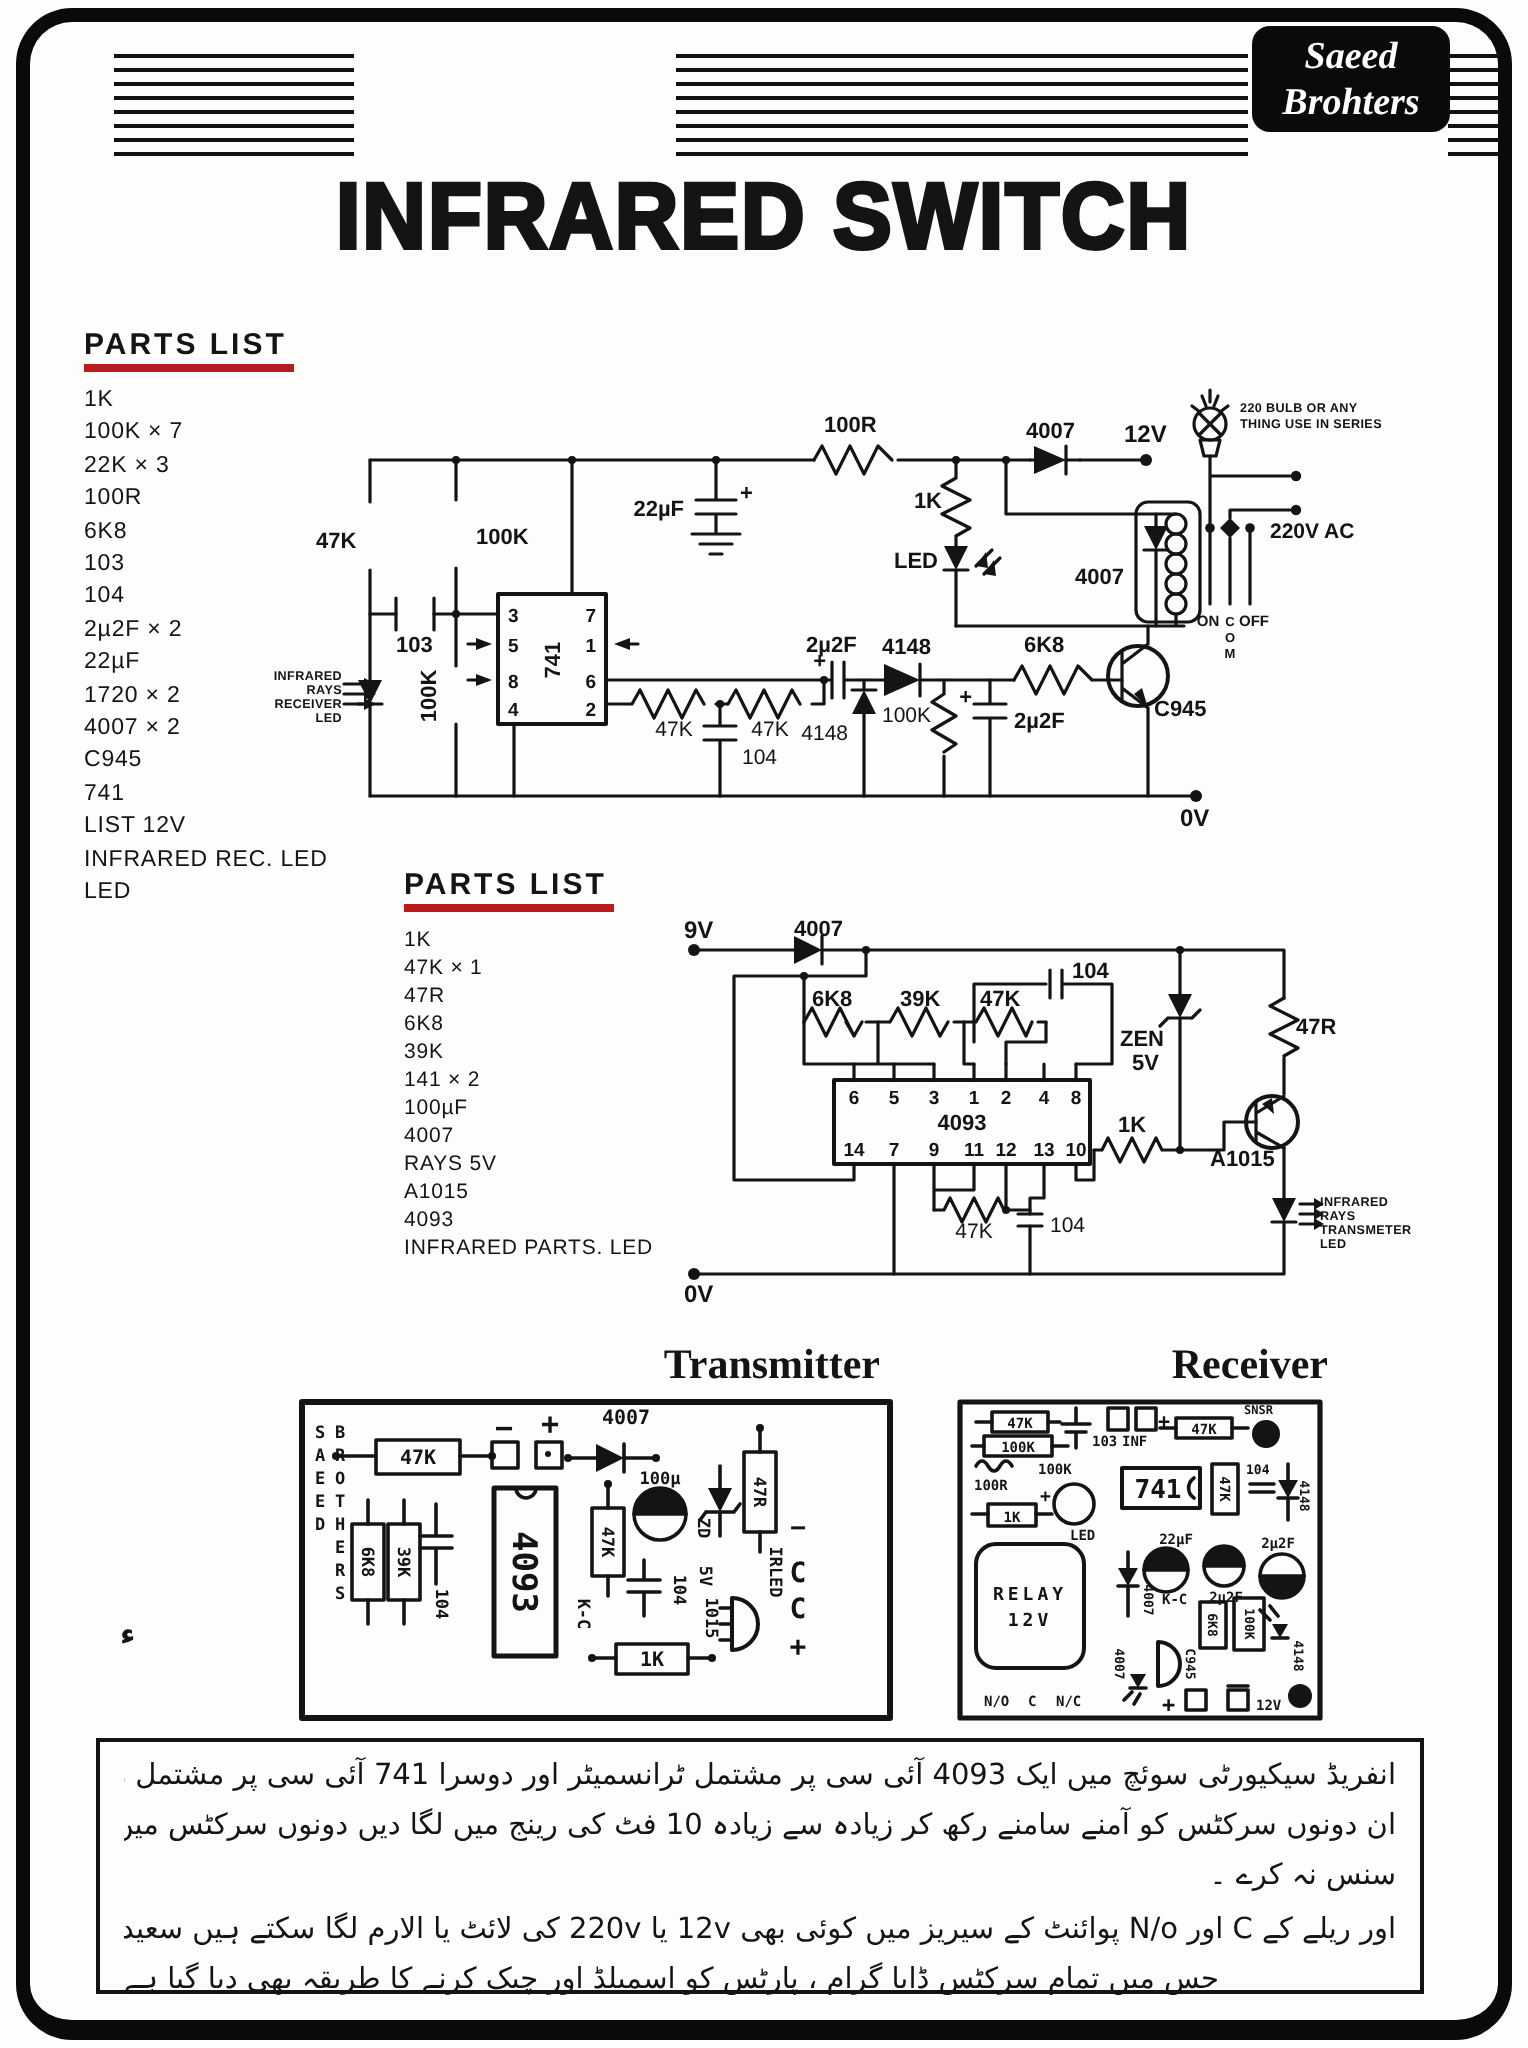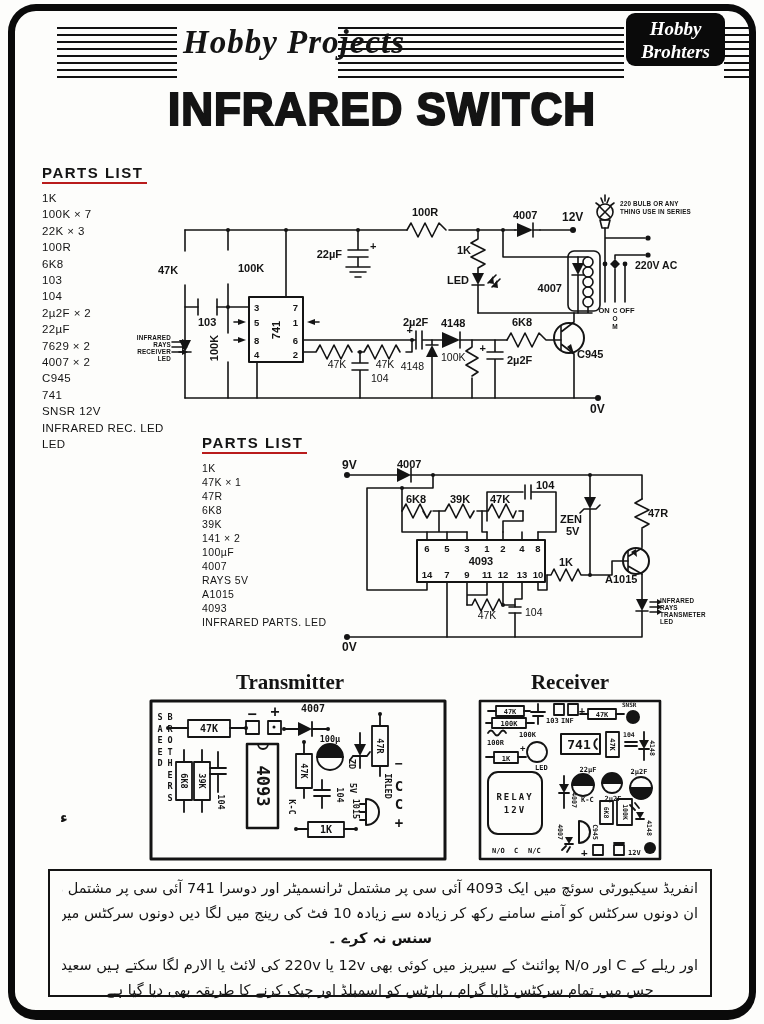--- a/index.html
+++ b/index.html
@@ -7,21 +7,21 @@
         font-family:"Liberation Sans",sans-serif;color:#141414;}
   #border-frame{position:absolute;left:8px;top:4px;right:8px;bottom:4px;
         border:7px solid #0a0a0a;border-bottom-width:10px;border-radius:28px;pointer-events:none;}
   .lines{position:absolute;height:54px;background:repeating-linear-gradient(to bottom,#111 0 2px,transparent 2px 7px);}
   #hobby-title{position:absolute;left:183px;top:24px;font:bold italic 33px "Liberation Serif",serif;letter-spacing:1px;}
   #saeed-box{position:absolute;left:626px;top:13px;width:99px;height:53px;background:#0a0a0a;border-radius:9px;
         color:#fff;text-align:center;font:bold italic 19px/23px "Liberation Serif",serif;padding-top:4px;box-sizing:border-box;}
   #main-title{position:absolute;left:0;top:84px;width:764px;text-align:center;
         font:bold 44px "Liberation Sans",sans-serif;letter-spacing:1px;-webkit-text-stroke:2px #141414;transform:scaleY(1.06);}
   .plist{position:absolute;}
-  .plist .ph{font:bold 15px "Liberation Sans",sans-serif;letter-spacing:1.5px;border-bottom:2px solid #b91c1c;
+  .plist .ph{font:bold 15px "Liberation Sans",sans-serif;letter-spacing:1.5px;border-bottom:4px solid #b91c1c;
         display:inline-block;padding:0 4px 1px 0;}
   .plist .pi{font:11.5px/16.4px "Liberation Sans",sans-serif;letter-spacing:.4px;}
   #plist2 .pi{font:10.5px/14px "Liberation Sans",sans-serif;}
   #plist1{left:42px;top:164px;}
   #plist1 .items{margin-top:6px;}
   #plist2{left:202px;top:434px;}
   #plist2 .items{margin-top:7px;}
   svg{position:absolute;overflow:visible;}
   svg .w{fill:none;stroke:#141414;stroke-width:1.6;stroke-linecap:round;stroke-linejoin:round;}
   svg .f{fill:#141414;stroke:none;}
@@ -30,65 +30,64 @@
   .lbb{font-size:11px;font-weight:bold;}
   .sup{font-size:12px;font-weight:bold;}
   .pin{font-size:9.5px;font-weight:bold;}
   .tny{font-size:6.3px;font-weight:bold;letter-spacing:.2px;}
   .sw{font-size:7.5px;font-weight:bold;}
   .pcb text{font-family:"DejaVu Sans Mono",monospace;font-weight:bold;}
   .pcb .w{stroke-width:1.8;}
   .pb{font-size:10px;}
   .pm{font-size:8.5px;}
   .ps{font-size:7px;}
-  .pcb-title{position:absolute;font:bold 21px "Liberation Serif",serif;text-align:center;}
+  .pcb-title{position:absolute;font:bold 21px "Liberation Serif",serif;text-align:right;}
   #brand-vert{position:absolute;left:155px;top:712px;height:148px;writing-mode:vertical-lr;text-orientation:upright;
         font:bold 8.5px "DejaVu Sans Mono",monospace;letter-spacing:1.5px;}
   #footer-box{position:absolute;left:48px;top:869px;width:664px;height:128px;border:2.5px solid #141414;
         background:#fdfdfb;box-sizing:border-box;padding:5px 12px;direction:rtl;
         font:14.5px/25px "DejaVu Sans",sans-serif;}
   .uline{white-space:nowrap;overflow:hidden;}
   .u-r{text-align:right;}
-  .u-l{text-align:center;direction:rtl;font-weight:bold;}
-  .u-c{text-align:center;}
+  .u-l{text-align:right;direction:rtl;}
+  .u-c{text-align:left;}
   #stray-mark{position:absolute;left:60px;top:808px;font:bold 15px "DejaVu Sans",sans-serif;}
 </style>
 </head>
 <body>
 
 <div id="page">
   <div id="border-frame"></div>
 
   <div class="lines" style="left:57px;top:27px;width:120px;"></div>
   <div class="lines" style="left:338px;top:27px;width:286px;"></div>
   <div class="lines" style="left:724px;top:27px;width:26px;"></div>
-  <div id="hobby-title">Hobby Projects</div>
   <div id="saeed-box">
-    <div>Hobby</div>
+    <div>Saeed</div>
     <div>Brohters</div>
   </div>
   <div id="main-title">INFRARED SWITCH</div>
 
   <div id="plist1" class="plist">
     <div class="ph">PARTS LIST</div>
     <div class="items">
       <div class="pi">1K</div>
       <div class="pi">100K × 7</div>
       <div class="pi">22K × 3</div>
       <div class="pi">100R</div>
       <div class="pi">6K8</div>
       <div class="pi">103</div>
       <div class="pi">104</div>
       <div class="pi">2µ2F × 2</div>
       <div class="pi">22µF</div>
-      <div class="pi">7629 × 2</div>
+      <div class="pi">1720 × 2</div>
       <div class="pi">4007 × 2</div>
       <div class="pi">C945</div>
       <div class="pi">741</div>
-      <div class="pi">SNSR 12V</div>
+      <div class="pi">LIST 12V</div>
       <div class="pi">INFRARED REC. LED</div>
       <div class="pi">LED</div>
     </div>
   </div>
 
   <div id="plist2" class="plist">
     <div class="ph">PARTS LIST</div>
     <div class="items">
       <div class="pi">1K</div>
       <div class="pi">47K × 1</div>

